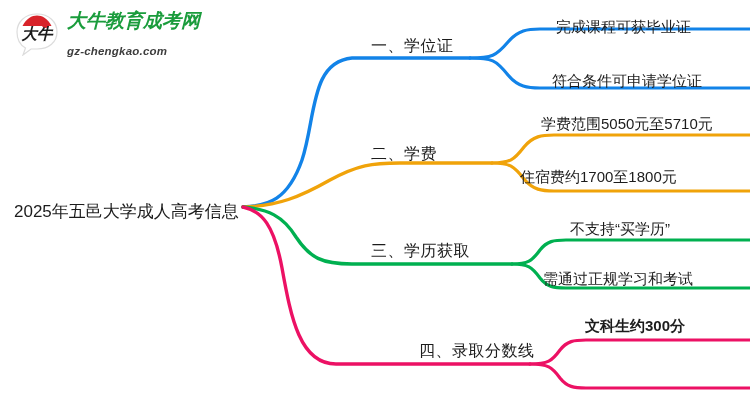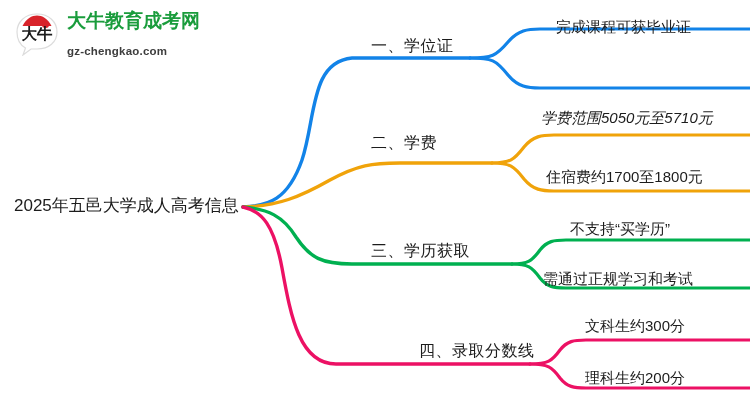--- a/index.html
+++ b/index.html
@@ -31,20 +31,21 @@
   
   .logo {
     position: absolute;
     left: 14px;
     top: 10px;
     width: 180px;
     height: 48px;
     display: flex;
     align-items: center;
     gap: 7px;
+    font-style: italic;
   }
   .logo-mark {
     position: relative;
     width: 46px;
     height: 44px;
     flex: 0 0 46px;
   }
   .logo-mark svg { display: block; }
   .logo-text {
     display: flex;
@@ -71,43 +72,43 @@
   
   .node {
     position: absolute;
     white-space: nowrap;
     color: #1c1c1c;
     text-align: center;
   }
   .root-node {
     font-size: 17px;
     left: 14px;
-    top: 194px;
+    top: 200px;
     letter-spacing: 0px;
   }
   .topic-node {
     font-size: 16px;
     letter-spacing: 0.5px;
   }
   .leaf-node {
     font-size: 15px;
     letter-spacing: 0px;
   }
   .t1 { left: 371px; top: 36px; }
-  .t2 { left: 371px; top: 133px; }
+  .t2 { left: 371px; top: 144px; }
   .t3 { left: 371px; top: 241px; }
   .t4 { left: 371px; top: 341px; margin-left: 48px; }
 
   .l1 { left: 556px; top: 18px; }
   .l2 { left: 552px; top: 72px; }
-  .l3 { left: 541px; top: 109px; font-style: italic; }
-  .l4 { left: 546px; top: 168px; }
+  .l3 { left: 541px; top: 115px; }
+  .l4 { left: 520px; top: 168px; }
   .l5 { left: 570px; top: 220px; }
   .l6 { left: 543px; top: 270px; }
-  .l7 { left: 585px; top: 317px; }
+  .l7 { left: 585px; top: 317px; font-weight: bold; }
   .l8 { left: 585px; top: 369px; }
 </style>
 </head>
 <body>
 
 <div id="stage">
 
   <svg class="connectors" viewBox="0 0 750 410">
 
     <g>
@@ -151,23 +152,23 @@
   </div>
 
   <div class="node root-node">2025年五邑大学成人高考信息</div>
 
   <div class="node topic-node t1">一、学位证</div>
   <div class="node topic-node t2">二、学费</div>
   <div class="node topic-node t3">三、学历获取</div>
   <div class="node topic-node t4">四、录取分数线</div>
 
   <div class="node leaf-node l1">完成课程可获毕业证</div>
+  <div class="node leaf-node l2">符合条件可申请学位证</div>
 
   <div class="node leaf-node l3">学费范围5050元至5710元</div>
   <div class="node leaf-node l4">住宿费约1700至1800元</div>
 
   <div class="node leaf-node l6">需通过正规学习和考试</div>
   <div class="node leaf-node l5">不支持“买学历”</div>
 
   <div class="node leaf-node l7">文科生约300分</div>
-  <div class="node leaf-node l8">理科生约200分</div>
 
 </div>
 
 </body></html>

